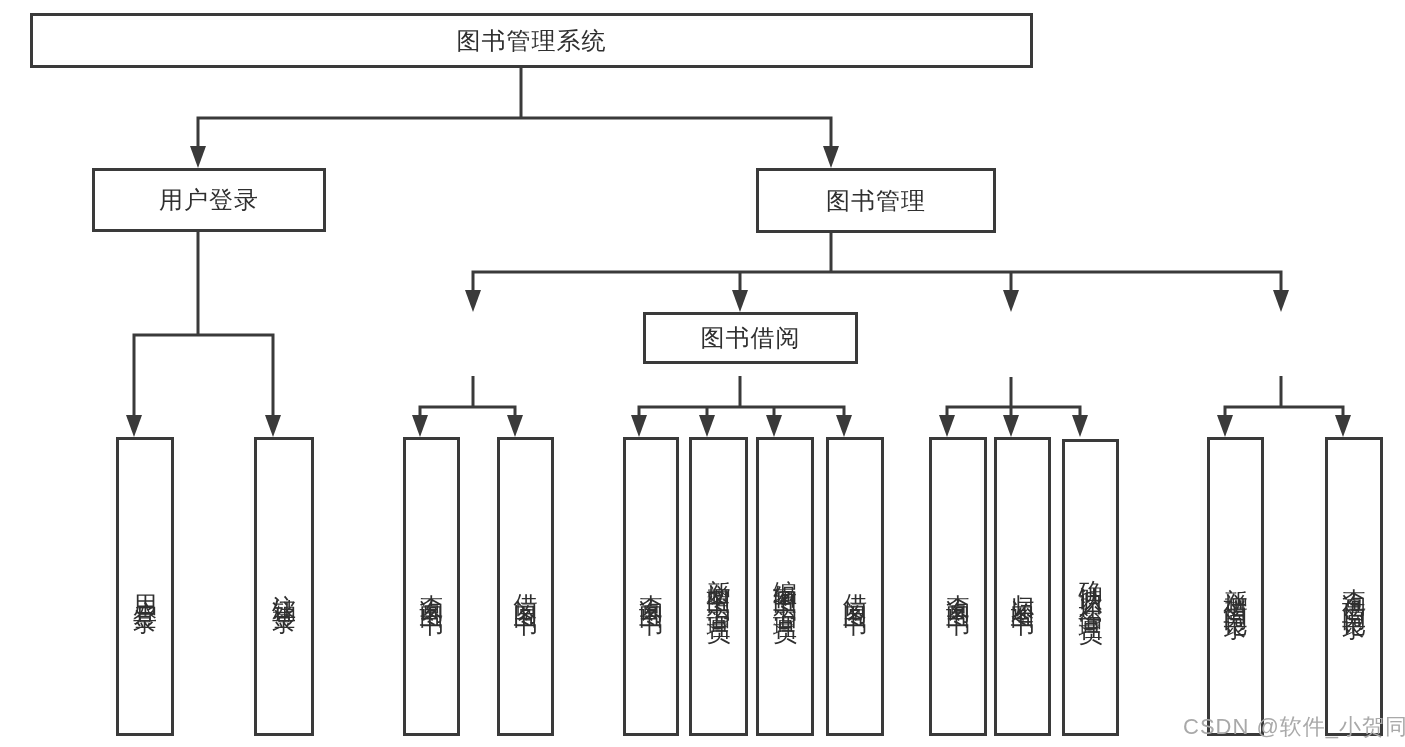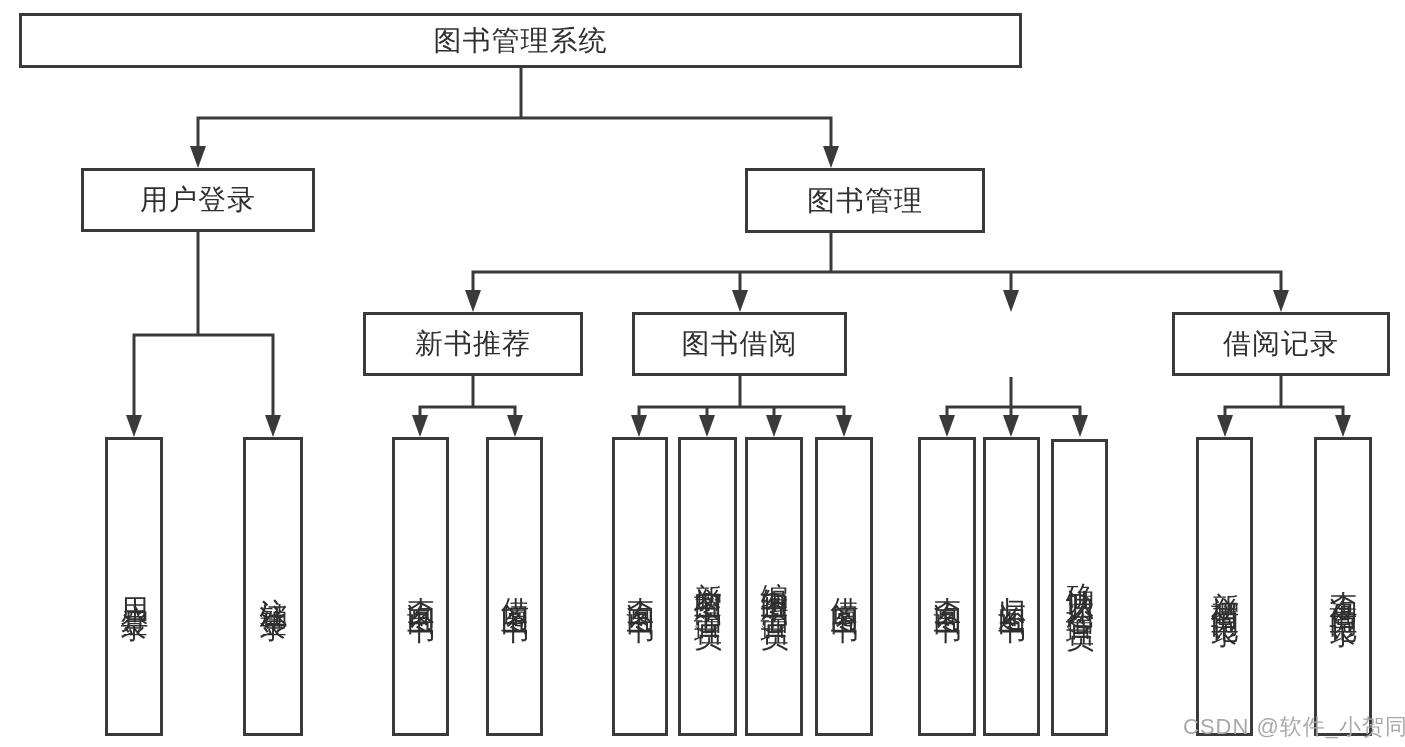--- a/index.html
+++ b/index.html
@@ -19,24 +19,25 @@
   #wires{position:absolute;left:0;top:0;width:1405px;height:747px;}
   #wires path{stroke:var(--line);stroke-width:3;fill:none;}
   #wires polygon{fill:var(--line);stroke:none;}
   .box{
     position:absolute;
     box-sizing:border-box;
     border:3px solid var(--line);
     background:var(--bg);
     display:flex;align-items:center;justify-content:center;
     color:var(--text);
-    font-size:28px;
+    font-size:24px;
     letter-spacing:1px;
     white-space:nowrap;
     z-index:2;
+    margin-left:11px;
   }
   .box.v{
     writing-mode:vertical-rl;
     text-orientation:mixed;
     letter-spacing:6px;
     line-height:1;
     white-space:normal;
   }
   #watermark{
     position:absolute;
@@ -106,23 +107,21 @@
       <polygon points="1217,415 1233,415 1225,437"></polygon>
       <polygon points="1335,415 1351,415 1343,437"></polygon>
     </g>
   </svg>
 
   <div class="box" style="left:19px;top:13px;width:1003px;height:55px">图书管理系统</div>
 
   <div class="box" style="left:81px;top:168px;width:234px;height:64px">用户登录</div>
   <div class="box" style="left:745px;top:168px;width:240px;height:65px">图书管理</div>
 
-  <div class="box" style="left:363px;top:312px;width:220px;height:64px">新书推荐</div>
-  <div class="box" style="left:632px;top:312px;width:215px;height:64px">图书借阅</div>
-  <div class="box" style="left:1172px;top:312px;width:218px;height:64px">借阅记录</div>
+  <div class="box" style="left:632px;top:312px;width:215px;height:52px">图书借阅</div>
 
   <div class="box v" style="left:105px;top:437px;width:58px;height:299px">用户登录</div>
   <div class="box v" style="left:243px;top:437px;width:60px;height:299px">注销登录</div>
 
   <div class="box v" style="left:392px;top:437px;width:57px;height:299px">查询图书</div>
   <div class="box v" style="left:486px;top:437px;width:57px;height:299px">借阅图书</div>
 
   <div class="box v" style="left:612px;top:437px;width:56px;height:299px">查询图书</div>
   <div class="box v" style="left:678px;top:437px;width:59px;height:299px">新增图书（管理员）</div>
   <div class="box v" style="left:745px;top:437px;width:58px;height:299px">编辑图书（管理员）</div>

